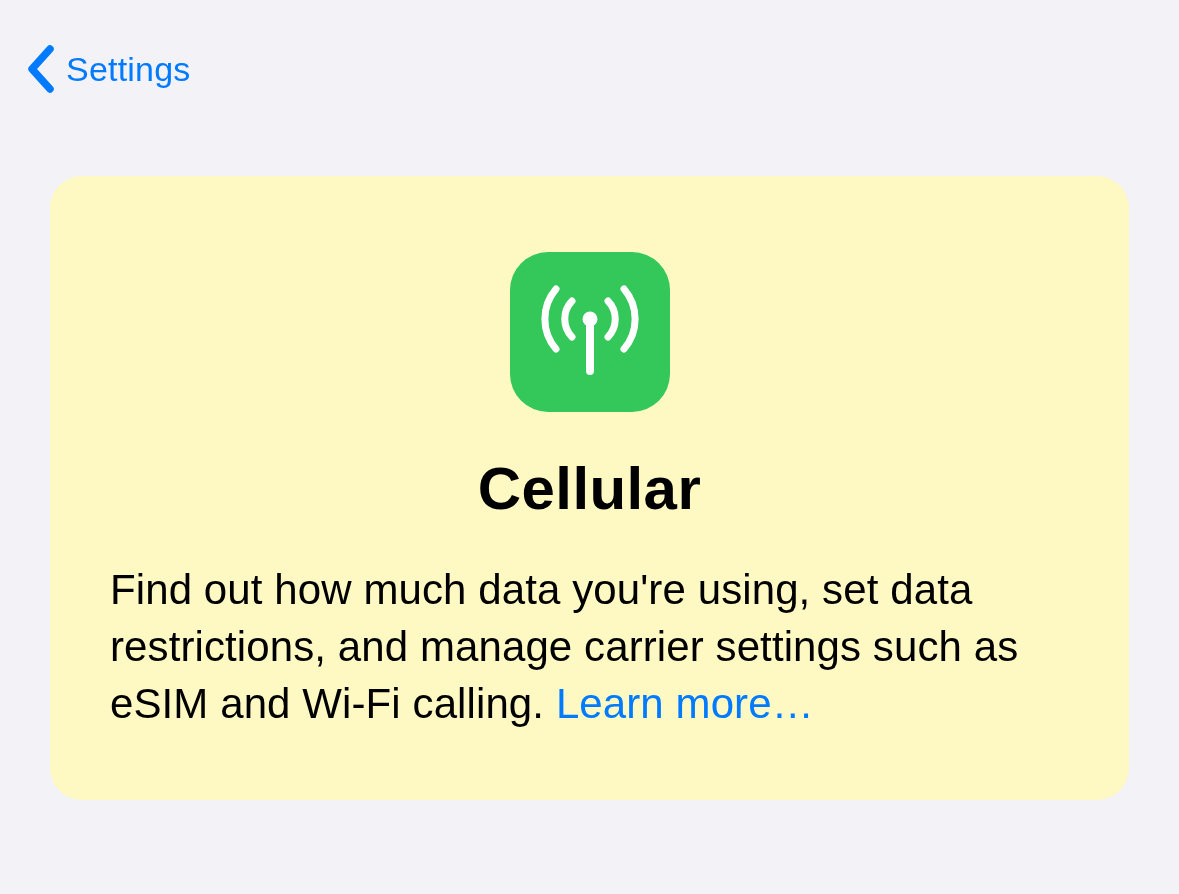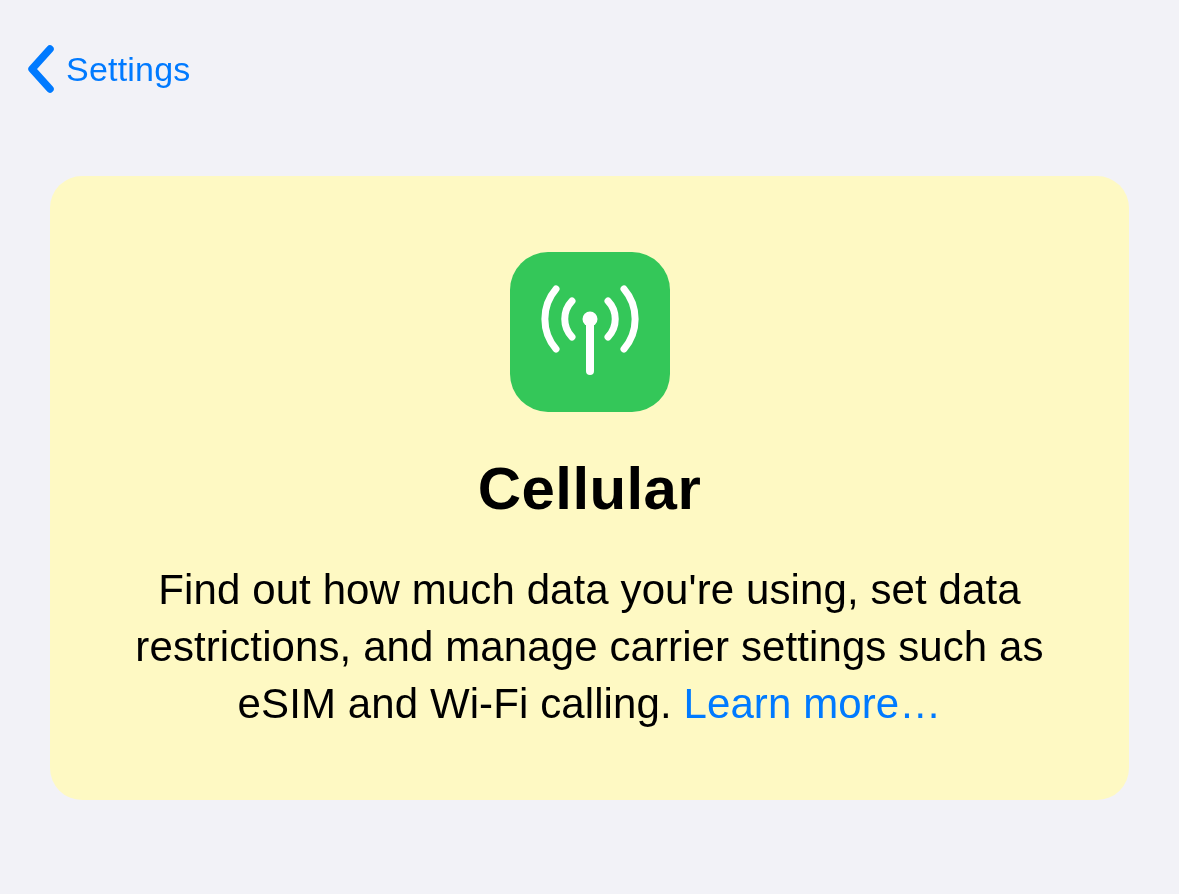--- a/index.html
+++ b/index.html
@@ -63,21 +63,20 @@
       font-size: 60px;
       font-weight: 700;
       color: #000000;
       margin-bottom: 38px;
       letter-spacing: 0.4px;
     }
     .description {
       font-size: 42px;
       font-weight: 400;
       color: #000000;
-      text-align: center;
       line-height: 1.36;
       letter-spacing: 0.1px;
     }
     .learn-more {
       color: #007aff;
       cursor: pointer;
     }
   </style>
 </head>
 <body>

